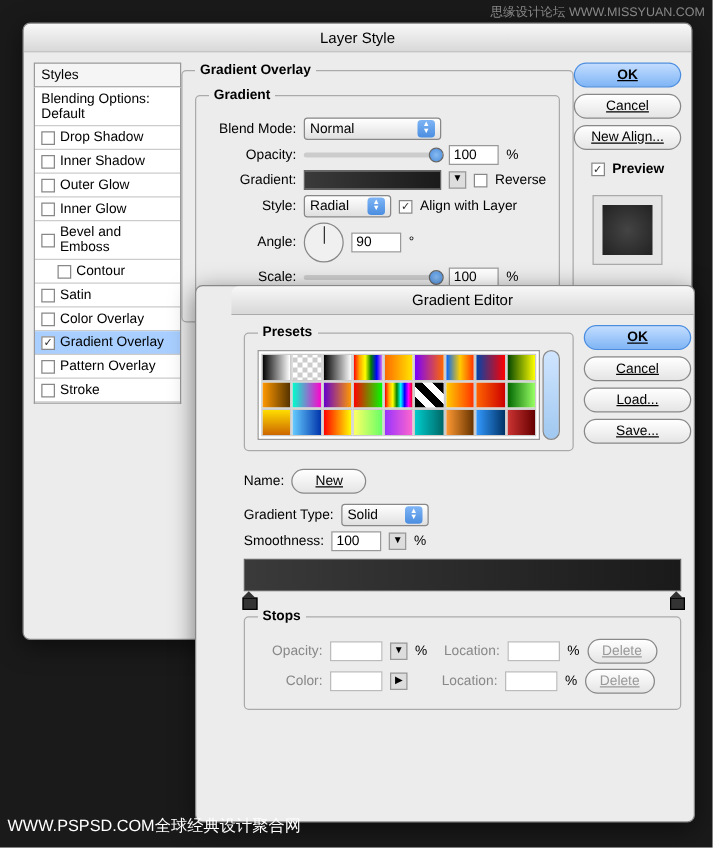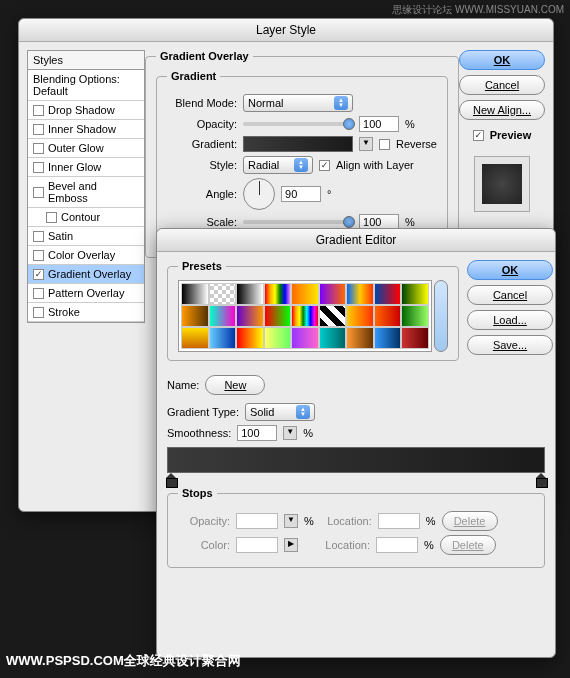--- a/index.html
+++ b/index.html
@@ -1,18 +1,18 @@
 <!DOCTYPE html>
 <html><head>
 <meta charset="utf-8">
 <style>
 * { box-sizing: border-box; margin: 0; padding: 0; font-family: "Lucida Grande", Arial, sans-serif; font-size: 11px; }
 body { background: #1a1a1a; width: 570px; height: 678px; position: relative; overflow: hidden; }
 .watermark-top { position: absolute; top: 3px; right: 6px; color: #888; font-size: 10px; z-index: 100; }
-.watermark-bottom { position: absolute; bottom: 8px; left: 6px; color: #fff; font-size: 13px; font-weight: bold; z-index: 100; }
+.watermark-bottom { position: absolute; bottom: 8px; left: 6px; color: #fff; font-size: 13px; font-weight: normal; z-index: 100; }
 .dialog { position: absolute; background: #ececec; border: 1px solid #888; border-radius: 6px; box-shadow: 0 5px 20px rgba(0,0,0,0.5); }
 .dialog-title { text-align: center; padding: 4px 0; background: linear-gradient(#f8f8f8, #d8d8d8); border-radius: 6px 6px 0 0; border-bottom: 1px solid #aaa; font-size: 12px; }
 .layer-style { top: 18px; left: 18px; width: 536px; height: 494px; z-index: 1; }
 .ls-body { display: flex; padding: 8px; gap: 0; }
 .styles-panel { width: 132px; }
 .styles-head { border: 1px solid #999; padding: 3px 5px; background: #f5f5f5; }
 .styles-list { border: 1px solid #999; border-top: none; background: #fff; }
 .style-item { padding: 3px 5px; border-bottom: 1px solid #ccc; display: flex; align-items: center; gap: 4px; cursor: default; }
 .style-item.indent { padding-left: 18px; }
 .style-item.selected { background: #a8cfff; }
@@ -28,21 +28,21 @@
 .slider-thumb { position: absolute; top: -4px; width: 12px; height: 12px; background: radial-gradient(#88bbf0, #4a8de0); border-radius: 50%; border: 1px solid #666; }
 .num-input { width: 40px; border: 1px solid #999; padding: 1px 3px; background: #fff; }
 .grad-swatch { width: 110px; height: 16px; background: linear-gradient(to right, #3a3a3a, #1a1a1a); border: 1px solid #666; }
 .angle-dial { width: 32px; height: 32px; border: 1px solid #888; border-radius: 50%; background: #f0f0f0; position: relative; }
 .angle-dial::after { content: ""; position: absolute; width: 1px; height: 14px; background: #333; left: 50%; top: 2px; transform-origin: bottom; }
 .right-panel { width: 92px; display: flex; flex-direction: column; gap: 5px; align-items: center; }
 .btn { background: linear-gradient(#fff, #e5e5e5); border: 1px solid #888; border-radius: 10px; padding: 3px 8px; text-align: center; cursor: default; width: 86px; text-decoration: underline; }
 .btn.primary { background: linear-gradient(#c3ddff, #7fb5f5); border-color: #4a8de0; font-weight: bold; }
 .preview-box { width: 56px; height: 56px; background: #e5e5e5; border: 1px solid #aaa; display: flex; align-items: center; justify-content: center; margin-top: 6px; }
 .preview-inner { width: 40px; height: 40px; background: radial-gradient(#444, #222); }
-.gradient-editor { top: 228px; left: 156px; width: 400px; height: 430px; z-index: 2; }
+.gradient-editor { top: 228px; left: 156px; width: 400px; height: 430px; z-index: 2; padding-left: 28px; }
 .ge-body { padding: 8px 10px; }
 .ge-top { display: flex; gap: 8px; }
 .presets-fs { flex: 1; }
 .presets-grid { display: grid; grid-template-columns: repeat(9, 1fr); gap: 0; border: 1px solid #999; background: #fff; padding: 2px; }
 .preset { height: 22px; border: 1px solid #ccc; }
 .ge-right { width: 78px; display: flex; flex-direction: column; gap: 5px; }
 .name-row { display: flex; align-items: center; gap: 6px; margin: 8px 0; }
 .name-input { flex: 1; border: 1px solid #999; padding: 2px 4px; background: #fff; }
 .grad-bar { height: 26px; background: linear-gradient(to right, #3a3a3a, #1a1a1a); border: 1px solid #666; margin: 6px 0 14px; position: relative; }
 .stop-marker { position: absolute; width: 10px; height: 12px; bottom: -14px; }

